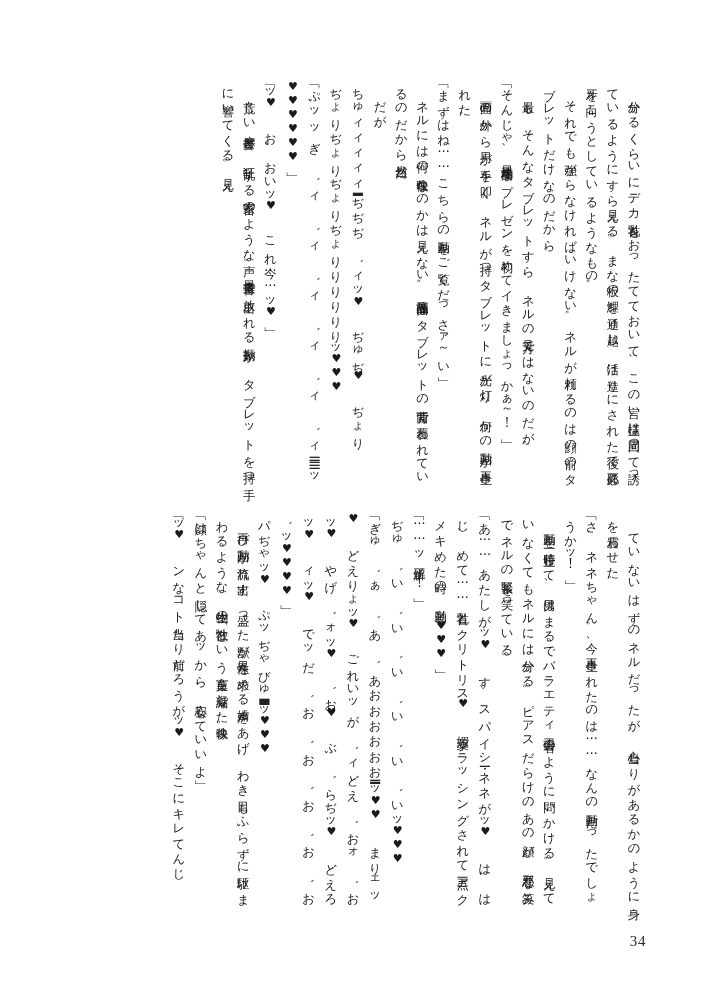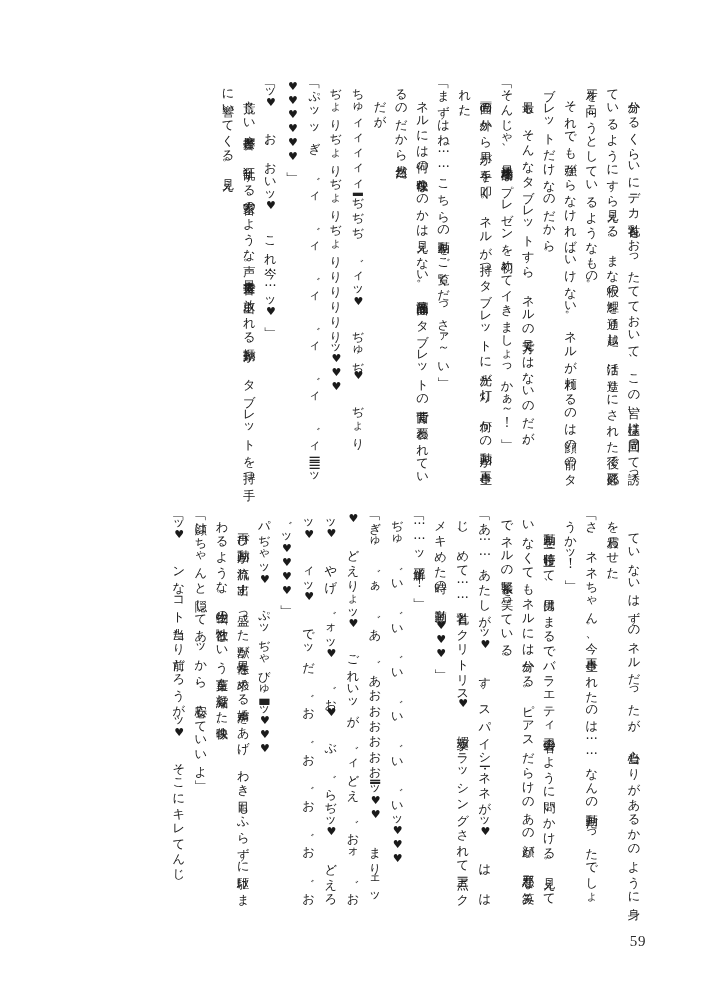--- a/index.html
+++ b/index.html
@@ -107,15 +107,15 @@
       <p class="noindent">「あ……あたしがッ<span class="hrt">♥</span> す、スパイシー・ネネがッ<span class="hrt">♥</span> は、はじ、めて……乳首とクリトリス<span class="hrt">♥</span> 媚薬ブラッシングされて三点アクメキめた時の、動画ッ<span class="hrt">♥</span><span class="hrt">♥</span><span class="hrt">♥</span>」</p>
       <p class="noindent">「……ッ正解ィ!」</p>
       <p class="noindent">ぢゅ ゛い ゛い ゛い ゛い ゛い ゛いッ<span class="hrt">♥</span><span class="hrt">♥</span><span class="hrt">♥</span></p>
       <p class="noindent">「ぎゅ ゛ぁ ゛あ ゛あおおおおおおーーーッ<span class="hrt">♥</span><span class="hrt">♥</span> まりェッ<span class="hrt">♥</span> どえりょッ<span class="hrt">♥</span> ごれいッが ゛ィどえ ゛おォ ゛おッ<span class="hrt">♥</span> やげ ゛ォッ<span class="hrt">♥</span> ゛お<span class="hrt">♥</span> ぶ ゛らぢッ<span class="hrt">♥</span> どえろッ<span class="hrt">♥</span> ィッ<span class="hrt">♥</span> でッだ ゛お ゛お ゛お ゛お ゛お ゛ッ<span class="hrt">♥</span><span class="hrt">♥</span><span class="hrt">♥</span><span class="hrt">♥</span>」</p>
       <p class="noindent">パぢゃッ<span class="hrt">♥</span> ぷッぢゃびゅーーーーーーッ<span class="hrt">♥</span><span class="hrt">♥</span><span class="hrt">♥</span></p>
       <p>再び動画が流れ出す。盛った獣が異性を求める嬌声をあげ、わき目もふらずに駆けまわるような。生物の「性欲」という言葉を凝縮した映像。</p>
       <p class="noindent">「顔はちゃんと隠してあッから、安心していいよ」</p>
       <p class="noindent">「ッ<span class="hrt">♥</span> ンなコト当たり前だろうがッ<span class="hrt">♥</span> そこにキレてんじ</p>
     </div>
 
-  <div id="page-number">59</div>
+  <div id="page-number">34</div>
 
 </div>
 
 </body></html>

